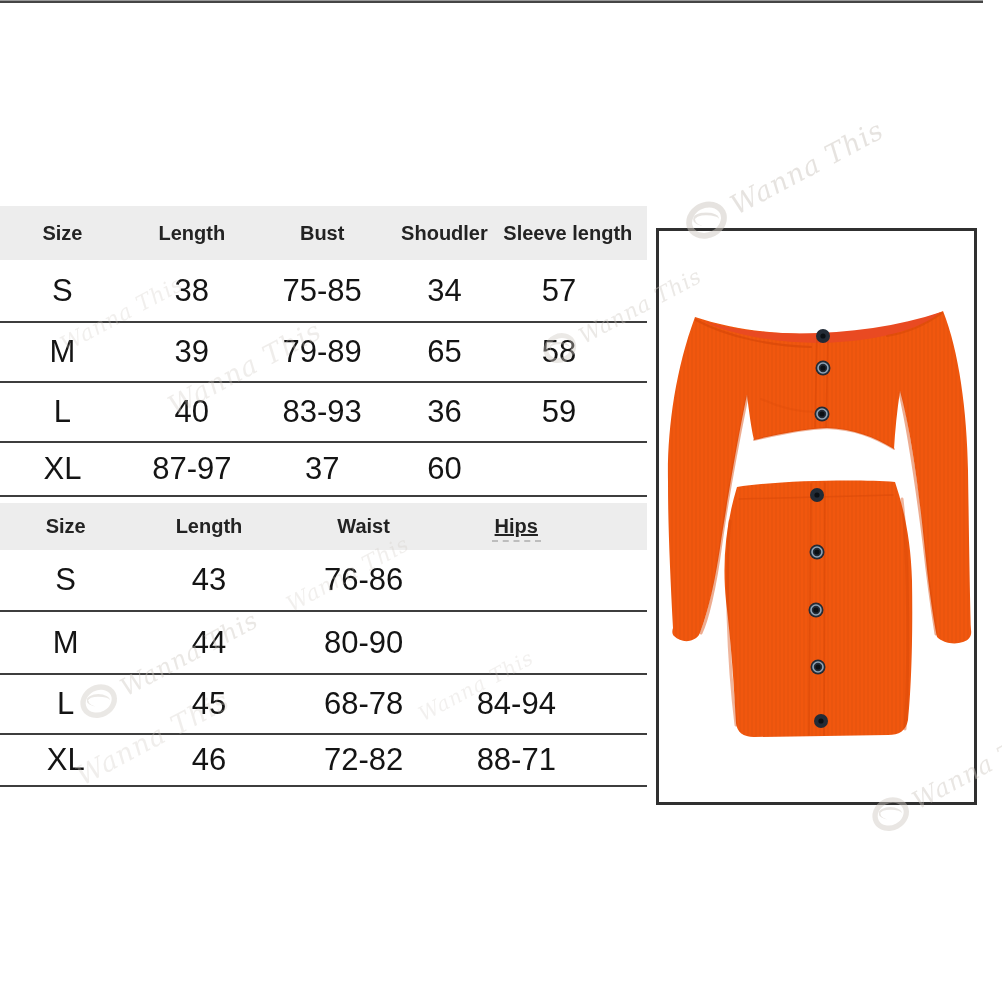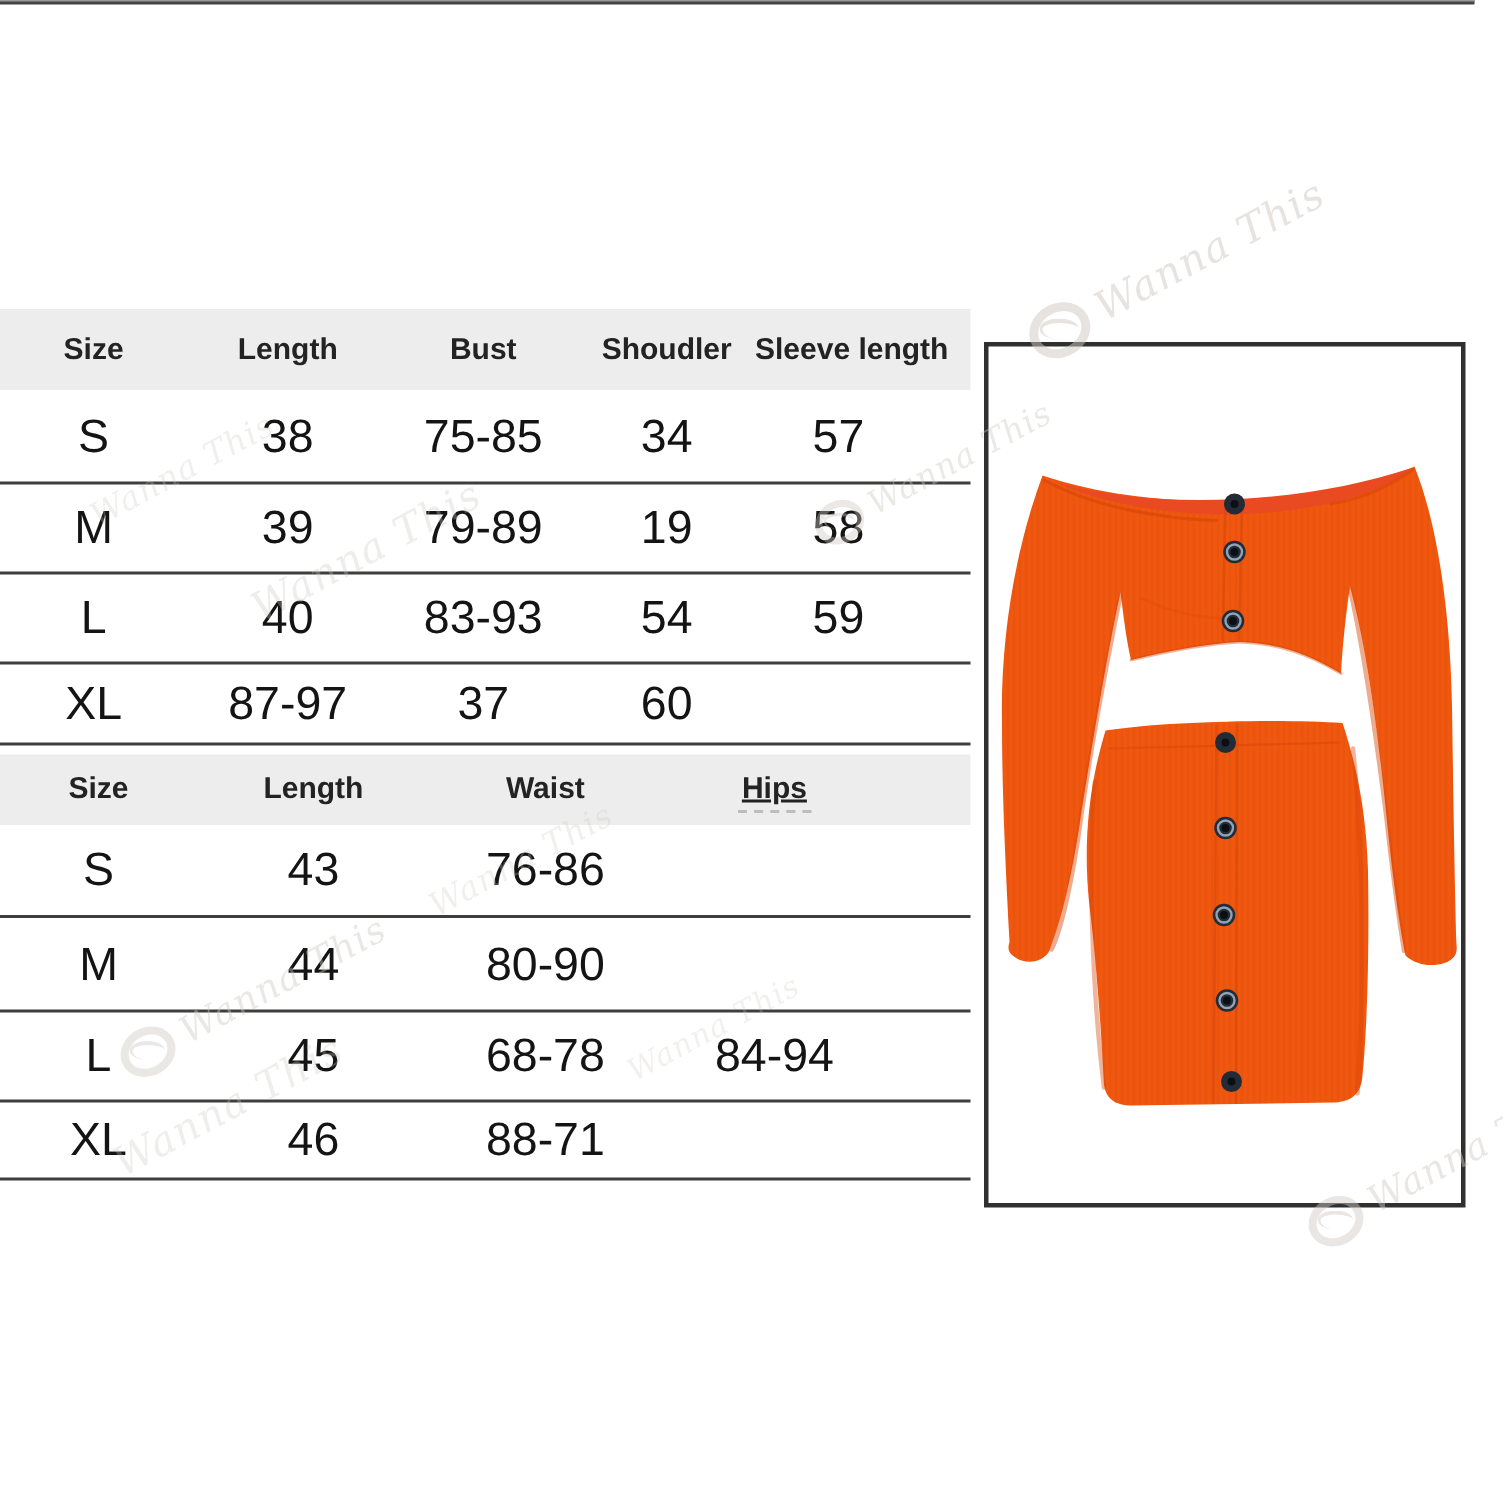--- a/index.html
+++ b/index.html
@@ -64,29 +64,29 @@
       <div class="dcell">38</div>
       <div class="dcell">75-85</div>
       <div class="dcell">34</div>
       <div class="dcell">57</div>
       <div class="dcell"></div>
     </div>
     <div class="trow drow r2">
       <div class="dcell">M</div>
       <div class="dcell">39</div>
       <div class="dcell">79-89</div>
-      <div class="dcell">19</div>
+      <div class="dcell">65</div>
       <div class="dcell">58</div>
       <div class="dcell"></div>
     </div>
     <div class="trow drow r3">
       <div class="dcell">L</div>
       <div class="dcell">40</div>
       <div class="dcell">83-93</div>
-      <div class="dcell">54</div>
+      <div class="dcell">36</div>
       <div class="dcell">59</div>
       <div class="dcell"></div>
     </div>
     <div class="trow drow r4">
       <div class="dcell">XL</div>
       <div class="dcell">87-97</div>
       <div class="dcell">37</div>
       <div class="dcell">60</div>
       <div class="dcell"></div>
     </div>
@@ -115,20 +115,21 @@
     <div class="trow drow r3">
       <div class="dcell">L</div>
       <div class="dcell">45</div>
       <div class="dcell">68-78</div>
       <div class="dcell">84-94</div>
       <div class="dcell"></div>
     </div>
     <div class="trow drow r4">
       <div class="dcell">XL</div>
       <div class="dcell">46</div>
+      <div class="dcell">72-82</div>
       <div class="dcell">88-71</div>
       <div class="dcell"></div>
     </div>
   </section>
 
   <figure class="frame">
     <svg viewBox="0 0 315 571" aria-hidden="true">
       <defs>
         <pattern id="rib" width="4" height="4" patternUnits="userSpaceOnUse">
           <line x1="1" y1="0" x2="1" y2="4" stroke="rgba(0,0,0,0.05)" stroke-width="1"></line>

